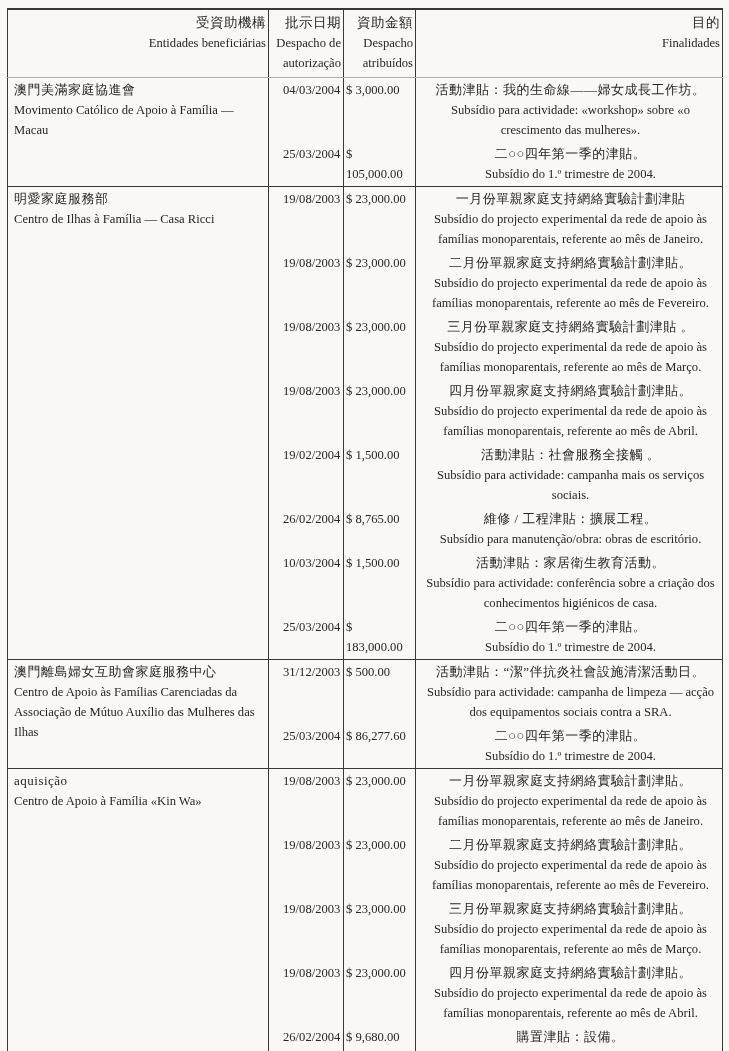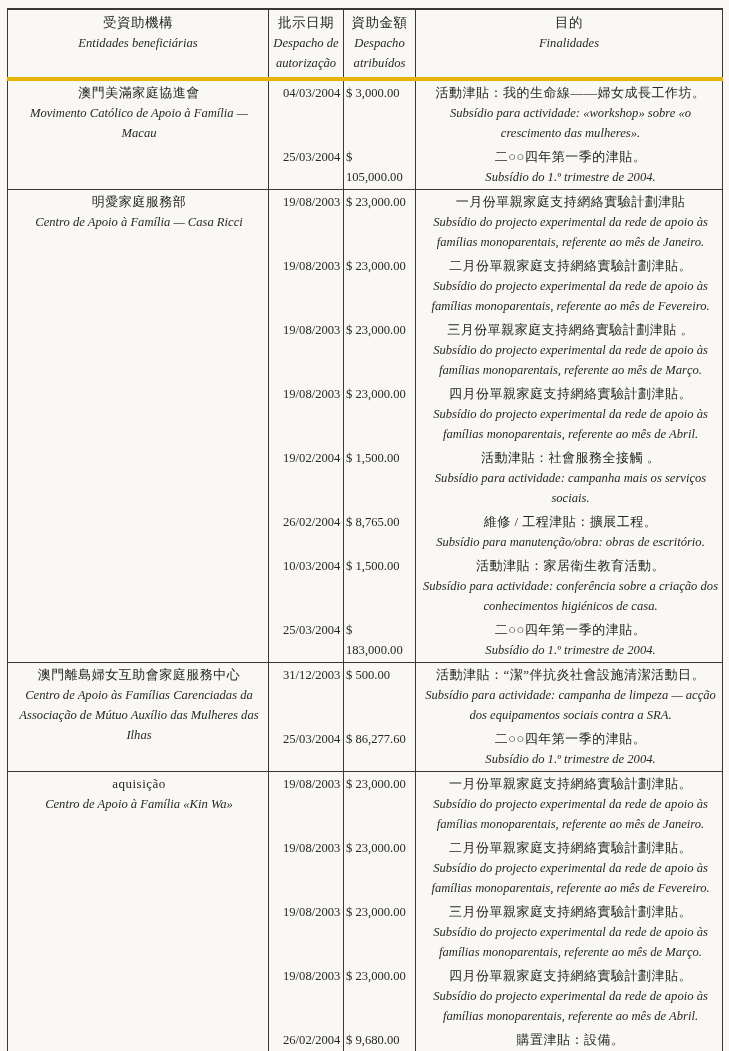--- a/index.html
+++ b/index.html
@@ -26,27 +26,27 @@
   }
   col.c1 { width: 261px; }
   col.c2 { width: 75px; }
   col.c3 { width: 72px; }
   col.c4 { width: 307px; }
   th, td {
     vertical-align: top;
     font-weight: normal;
     line-height: 20px;
   }
-  thead th { border-bottom: 4px solid #eab308; padding: 3px 2px 4px 2px; text-align: center; }
+  thead th { border-bottom: 1px solid #eab308; padding: 3px 2px 4px 2px; text-align: right; }
   th + th, td.col-date, td.col-amount, td.col-purpose { border-left: 1px solid #393834; }
   tr.group-start > td { border-top: 1px solid #393834; }
   .zh { font-size: 13px; letter-spacing: 0.5px; }
-  .pt { font-size: 12.6px; font-style: italic; }
+  .pt { font-size: 12.6px; }
   th .zh { font-size: 13.5px; }
-  td.col-entity  { padding: 2px 4px 4px 6px; text-align: center; }
+  td.col-entity  { padding: 2px 4px 4px 6px; text-align: left; }
   td.col-date    { padding: 2px 14px; text-align: right; font-size: 12.6px; }
   td.col-amount  { padding: 2px 6px 2px 2px; text-align: left; font-size: 12.6px; }
   td.col-purpose { padding: 2px 3px 2px 6px; text-align: center; }
 </style>
 </head>
 <body>
 
 <div class="page">
   <table class="grant-table">
     <colgroup>
@@ -94,21 +94,21 @@
           <td class="col-date">25/03/2004</td>
           <td class="col-amount">$ 105,000.00</td>
           <td class="col-purpose">
             <div class="zh">二○○四年第一季的津貼。</div>
             <div class="pt">Subsídio do 1.º trimestre de 2004.</div>
           </td>
         </tr>
         <tr class="group-start">
           <td class="col-entity" rowspan="8">
             <div class="zh">明愛家庭服務部</div>
-            <div class="pt">Centro de Apoio à Família — Casa Ricci</div>
+            <div class="pt">Centro de Ilhas à Família — Casa Ricci</div>
           </td>
           <td class="col-date">19/08/2003</td>
           <td class="col-amount">$ 23,000.00</td>
           <td class="col-purpose">
             <div class="zh">一月份單親家庭支持網絡實驗計劃津貼</div>
             <div class="pt">Subsídio do projecto experimental da rede de apoio às famílias monoparentais, referente ao mês de Janeiro.</div>
           </td>
         </tr>
         <tr>
           <td class="col-date">19/08/2003</td>

